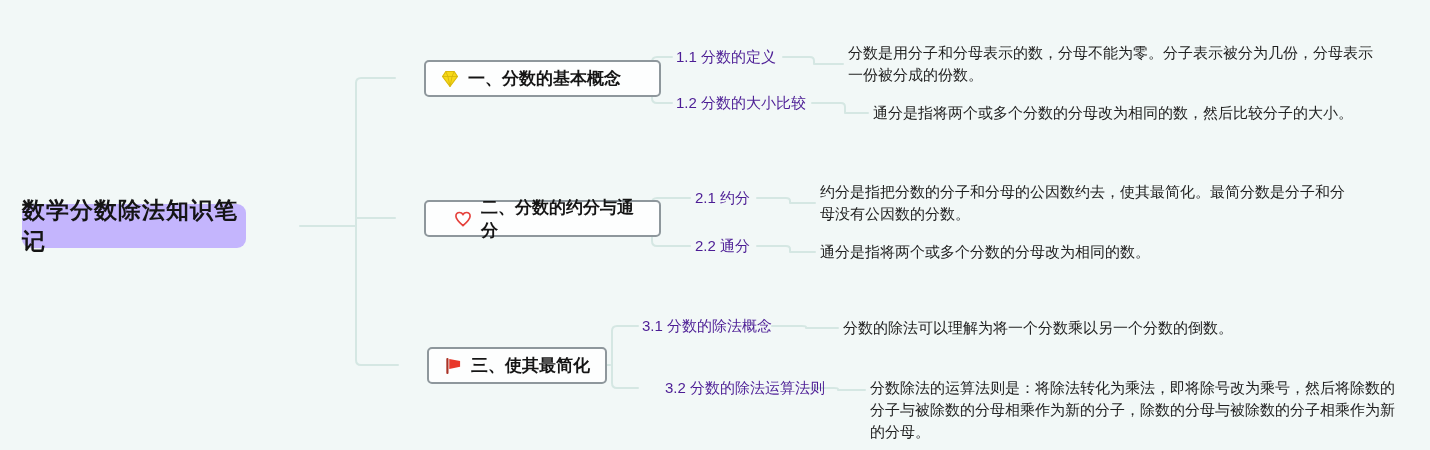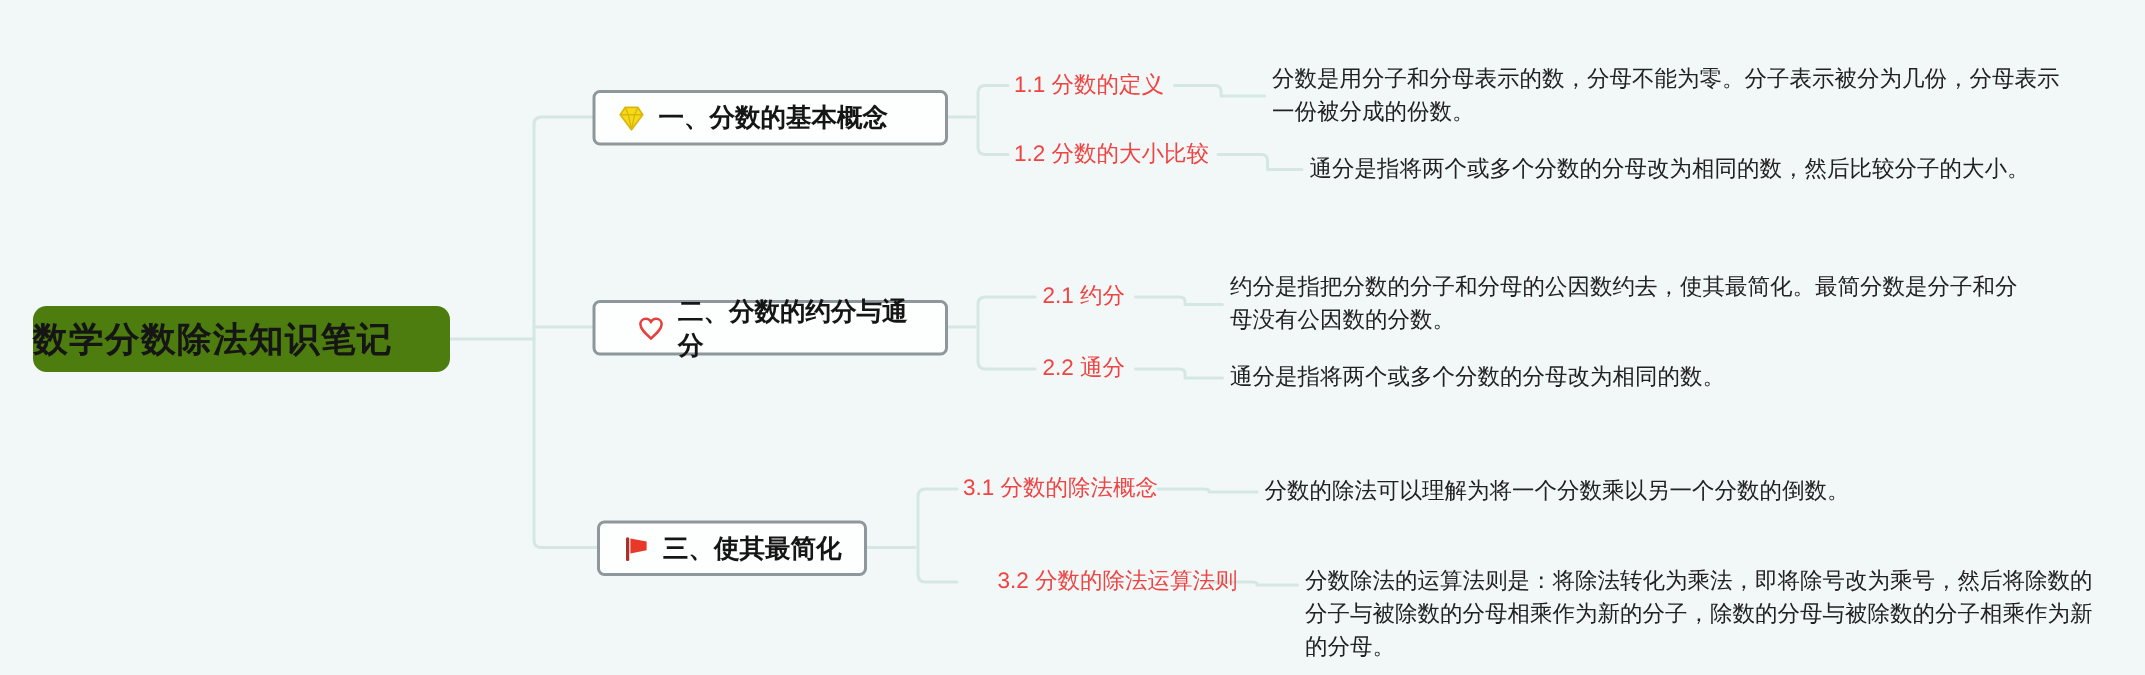--- a/index.html
+++ b/index.html
@@ -18,43 +18,44 @@
   }
   .connectors path{
     fill:none;
     stroke:#d5e7e3;
     stroke-width:2;
     stroke-linecap:round;
     stroke-linejoin:round;
   }
   .node{position:absolute;box-sizing:border-box;}
   .root-node{
-    left:22px;top:204px;width:278px;height:44px;
-    background:#4d7c0f;
+    left:22px;top:204px;width:224px;height:44px;
+    background:#c4b5fd;
     border-radius:9px;
-    display:flex;align-items:center;justify-content:flex-start;
+    display:flex;align-items:center;justify-content:flex-end;
     font-size:23px;font-weight:bold;color:#151515;
     letter-spacing:1px;
     cursor:pointer;
   }
   .branch-node{
     height:37px;
     background:#fdfefe;
     border:2px solid #8e979c;
     border-radius:5px;
     display:flex;align-items:center;gap:8px;
     padding:0 14px;
     font-size:17px;font-weight:bold;color:#151515;
     cursor:pointer;
+    margin-left:29px;
   }
   .branch-node .icon{display:flex;align-items:center;}
   .branch-node svg{display:block;}
   .subtopic{
     position:absolute;
-    font-size:15px;color:#ef4444;
+    font-size:15px;color:#4c1d95;
     line-height:18px;white-space:nowrap;
     cursor:pointer;
   }
   .leaf{
     position:absolute;
     font-size:15px;color:#222;
     line-height:22px;
     max-width:537px;
     cursor:pointer;
   }

